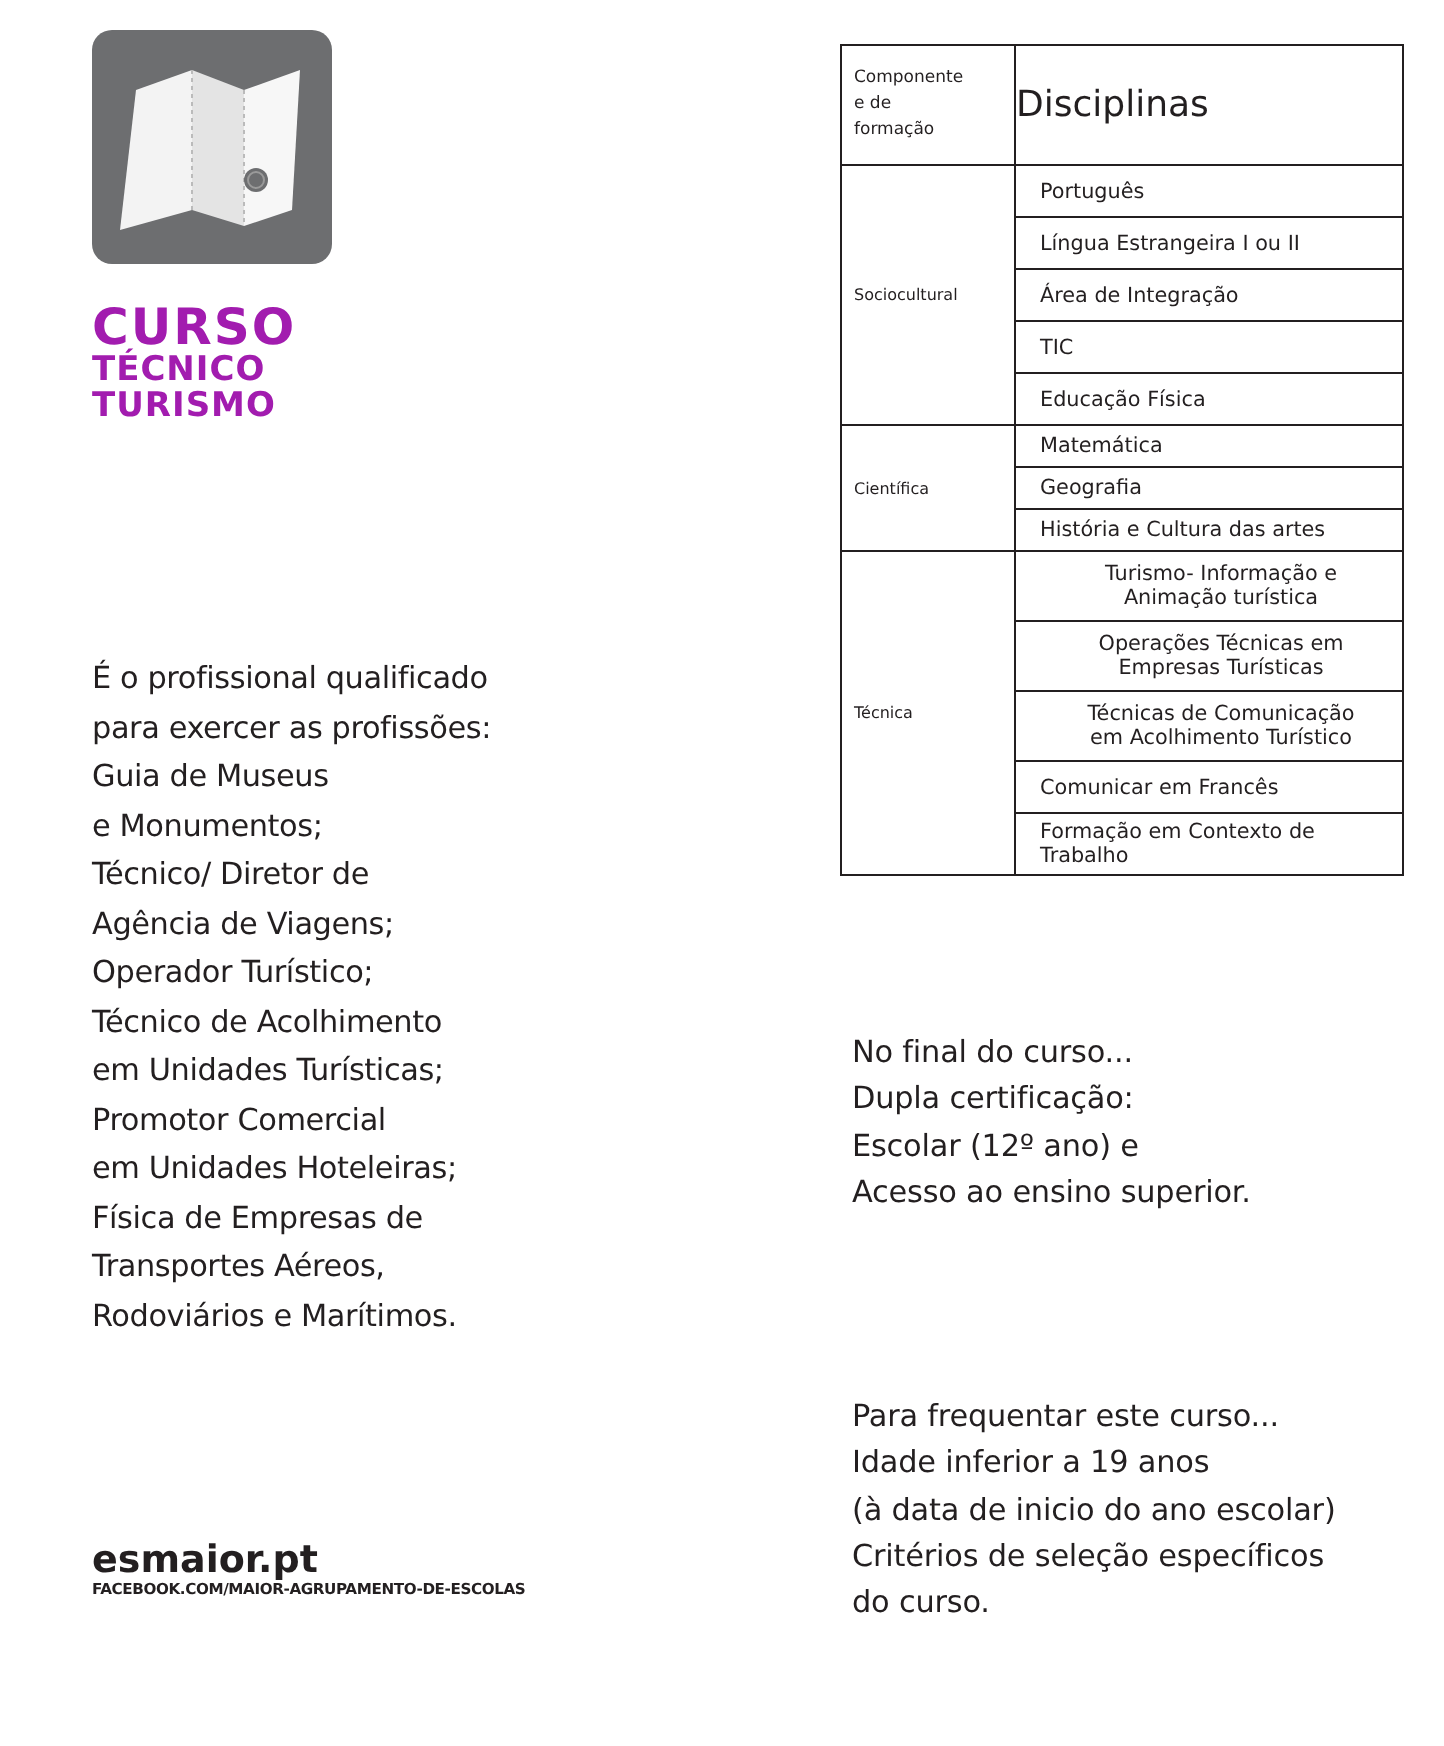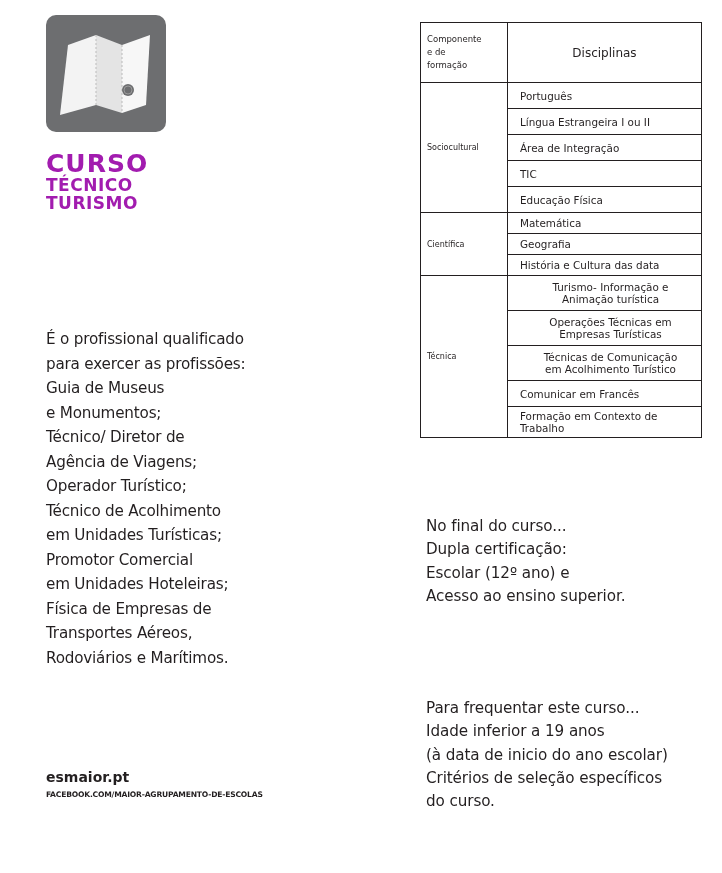--- a/index.html
+++ b/index.html
@@ -5,26 +5,26 @@
   html, body { margin:0; padding:0; background:#ffffff; }
   body { width:722px; height:873px; position:relative; overflow:hidden; font-family:"DejaVu Sans", sans-serif; color:#231f20; }
   .logo-box { position:absolute; left:46px; top:15px; width:120px; height:117px; background:#6d6e70; border-radius:10px; }
   .logo-box svg { position:absolute; left:0; top:0; }
   .title { position:absolute; left:46px; top:151px; font-family:"DejaVu Sans", sans-serif; font-weight:bold; color:#a21caf; line-height:1; }
   .title .l1 { font-size:25px; letter-spacing:1px; }
   .title .l2 { font-size:17px; letter-spacing:0.5px; margin-top:1px; }
   .title .l3 { font-size:17px; letter-spacing:0.5px; margin-top:1px; }
   .left-text { position:absolute; left:46px; top:327px; font-size:15.2px; line-height:24.5px; color:#231f20; letter-spacing:-0.2px; }
   .left-text div { white-space:nowrap; }
-  .site { position:absolute; left:46px; top:769px; font-weight:bold; font-size:14px; color:#231f20; }
+  .site { position:absolute; left:46px; top:769px; font-weight:bold; font-size:19px; color:#231f20; }
   .fb { position:absolute; left:46px; top:790px; font-weight:bold; font-size:7.6px; color:#231f20; letter-spacing:-0.2px; white-space:nowrap; }
   table.disc { position:absolute; left:420px; top:22px; width:282px; border-collapse:collapse; border:1.5px solid #231f20; }
   table.disc td { border:1.2px solid #231f20; padding:0; vertical-align:middle; }
   .hdr-comp { width:80px; height:59px; font-size:8.5px; line-height:13px; padding-left:6px !important; }
-  .hdr-disc { font-size:12px; text-align:center; }
+  .hdr-disc { font-size:18px; }
   .comp-cell { font-size:8px; padding-left:6px !important; }
   .sub { font-size:10.4px; padding-left:12px !important; line-height:12px; }
   .r26 { height:25px; }
   .r21 { height:20px; }
   .r34 { height:34px;text-align:center; }
   .r30 { height:30px; }
   .right-block { position:absolute; left:402px; font-size:15.2px; line-height:23.3px; color:#231f20; letter-spacing:-0.1px;margin-left:24px; }
   .right-block div { white-space:nowrap; }
 </style>
 </head>
@@ -96,21 +96,21 @@
       </tr>
 
   <tr>
     <td class="comp-cell" rowspan="3">Científica</td>
     <td class="sub r21">Matemática</td>
   </tr>
   <tr>
         <td class="sub r21">Geografia</td>
       </tr>
   <tr>
-        <td class="sub r21">História e Cultura das data</td>
+        <td class="sub r21">História e Cultura das artes</td>
       </tr>
 
   <tr>
     <td class="comp-cell" rowspan="5">Técnica</td>
     <td class="sub r34">
       <div>Turismo- Informação e</div>
       <div>Animação turística</div>
     </td>
   </tr>
   <tr>

